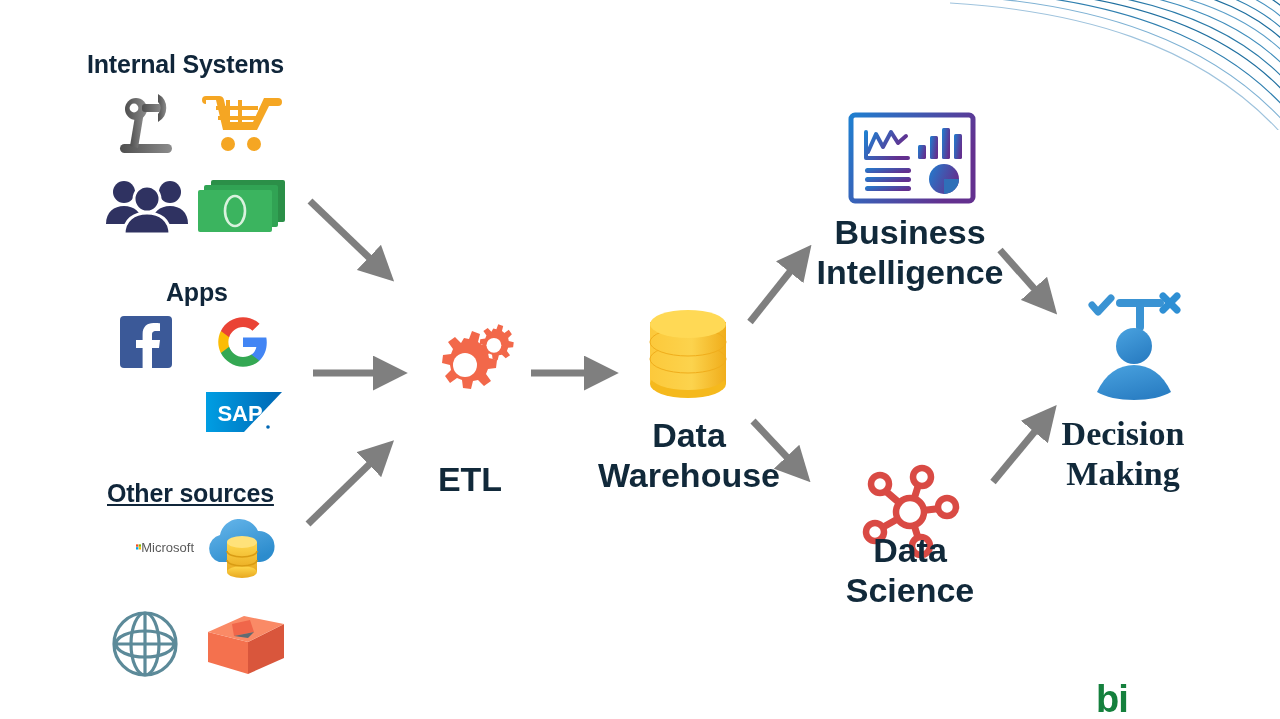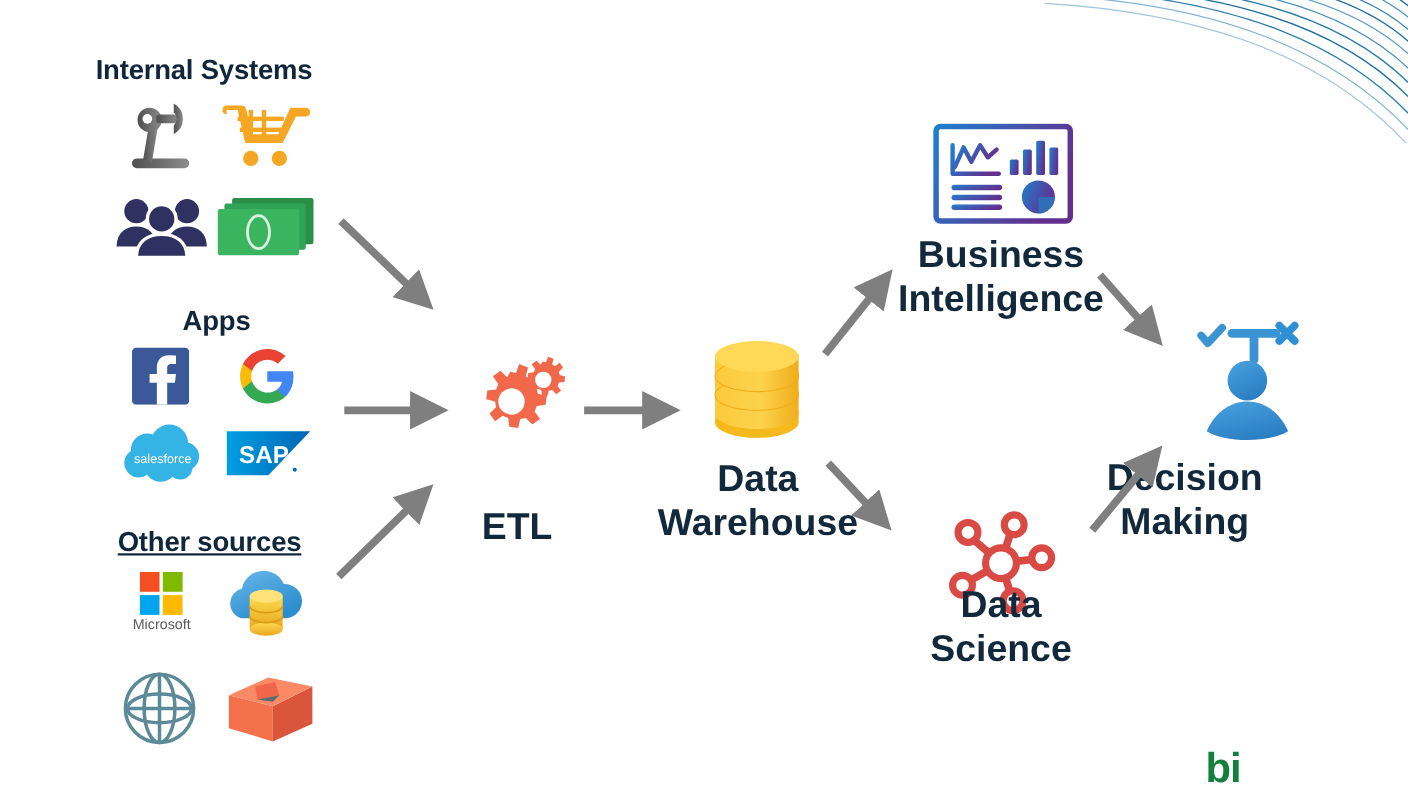--- a/index.html
+++ b/index.html
@@ -187,51 +187,38 @@
 
   <div class="icon-tile" style="left:216px; top:315px; width:54px; height:54px;">
     <svg width="54" height="54" viewBox="0 0 48 48">
       <path fill="#4285F4" d="M45.12 24.5c0-1.56-.14-3.06-.4-4.5H24v8.51h11.84c-.51 2.75-2.06 5.08-4.39 6.64v5.52h7.11c4.16-3.83 6.56-9.47 6.56-16.17z"></path>
       <path fill="#34A853" d="M24 46c5.94 0 10.92-1.97 14.56-5.33l-7.11-5.52c-1.97 1.32-4.49 2.1-7.45 2.1-5.73 0-10.58-3.87-12.31-9.07H4.34v5.7C7.96 41.07 15.4 46 24 46z"></path>
       <path fill="#FBBC05" d="M11.69 28.18C11.25 26.86 11 25.45 11 24s.25-2.86.69-4.18v-5.7H4.34C2.85 17.09 2 20.45 2 24s.85 6.91 2.34 9.88l7.35-5.7z"></path>
       <path fill="#EA4335" d="M24 10.75c3.23 0 6.13 1.11 8.41 3.29l6.31-6.31C34.91 4.18 29.93 2 24 2 15.4 2 7.96 6.93 4.34 14.12l7.35 5.7c1.73-5.2 6.58-9.07 12.31-9.07z"></path>
     </svg>
   </div>
 
-  <div class="icon-tile" style="left:110px; top:385px; width:76px; height:56px;">
-    <svg width="76" height="56" viewBox="0 0 76 56">
-      <g fill="#34b4e4">
-        <circle cx="24" cy="24" r="15"></circle>
-        <circle cx="44" cy="18" r="17"></circle>
-        <circle cx="58" cy="30" r="13"></circle>
-        <circle cx="16" cy="36" r="13"></circle>
-        <circle cx="36" cy="38" r="15"></circle>
-        <circle cx="54" cy="40" r="11"></circle>
-      </g>
-      <text x="38" y="36" font-family="Liberation Sans, sans-serif" font-size="11.5" fill="#ffffff" text-anchor="middle">salesforce</text>
-    </svg>
-  </div>
 
   <div class="icon-tile" style="left:206px; top:390px; width:76px; height:46px;">
     <svg width="76" height="46" viewBox="0 0 76 46">
       <defs>
         <linearGradient id="sapg" x1="0" y1="0" x2="1" y2="0">
           <stop offset="0%" stop-color="#009ee3"></stop>
             <stop offset="100%" stop-color="#0066b3"></stop>
         </linearGradient>
       </defs>
       <path d="M0 2 H76 L38 42 H0 Z" fill="url(#sapg)"></path>
       <text x="34" y="31" font-family="Liberation Sans, sans-serif" font-weight="bold" font-size="22" fill="#ffffff" text-anchor="middle">SAP</text>
       <circle cx="62" cy="37" r="1.8" fill="#0066b3"></circle>
     </svg>
   </div>
 
   <div class="group-title" style="left:107px; top:479px;text-decoration:underline;">Other sources</div>
 
-  <div class="icon-tile" style="left:118px; top:518px; width:58px; height:58px; flex-direction:column;">
+  <div class="icon-tile" style="left:136px; top:518px; width:58px; height:58px; flex-direction:row;">
     <svg width="40" height="40" viewBox="0 0 40 40">
       <rect x="0" y="0" width="18" height="18" fill="#f25022"></rect>
       <rect x="21" y="0" width="18" height="18" fill="#7fba00"></rect>
       <rect x="0" y="21" width="18" height="18" fill="#00a4ef"></rect>
       <rect x="21" y="21" width="18" height="18" fill="#ffb900"></rect>
     </svg>
     <div class="ms-word">Microsoft</div>
   </div>
 
   <div class="icon-tile" style="left:199px; top:512px; width:84px; height:72px;">
@@ -392,21 +379,21 @@
 
       <g fill="#3a93d3">
         <rect x="38" y="7" width="48" height="8" rx="4"></rect>
         <rect x="58" y="9" width="8" height="30" rx="4"></rect>
       </g>
 
       <circle cx="56" cy="54" r="18" fill="url(#dmg)"></circle>
       <path d="M19 100 c8 -18 22 -27 37 -27 c15 0 29 9 37 27 c-8 5 -22 8 -37 8 c-15 0 -29 -3 -37 -8 Z" fill="url(#dmg)"></path>
     </svg>
   </div>
-  <div class="node-label" style="left:962px; top:414px; width:230px;">Decision
+  <div class="node-label" style="left:1008px; top:414px; width:230px;font-family:Liberation Serif, serif;">Decision
 Making</div>
 
   <svg class="arrow-layer" viewBox="0 0 1280 719">
     <defs>
       <marker id="ah" markerWidth="5" markerHeight="5" refX="2.6" refY="2.5" orient="auto">
         <path d="M0 0 L5 2.5 L0 5 Z" fill="#7f7f7f"></path>
       </marker>
     </defs>
     <g stroke="#7f7f7f" stroke-width="7" fill="none" marker-end="url(#ah)">
       <line x1="310" y1="201" x2="382" y2="270"></line>

